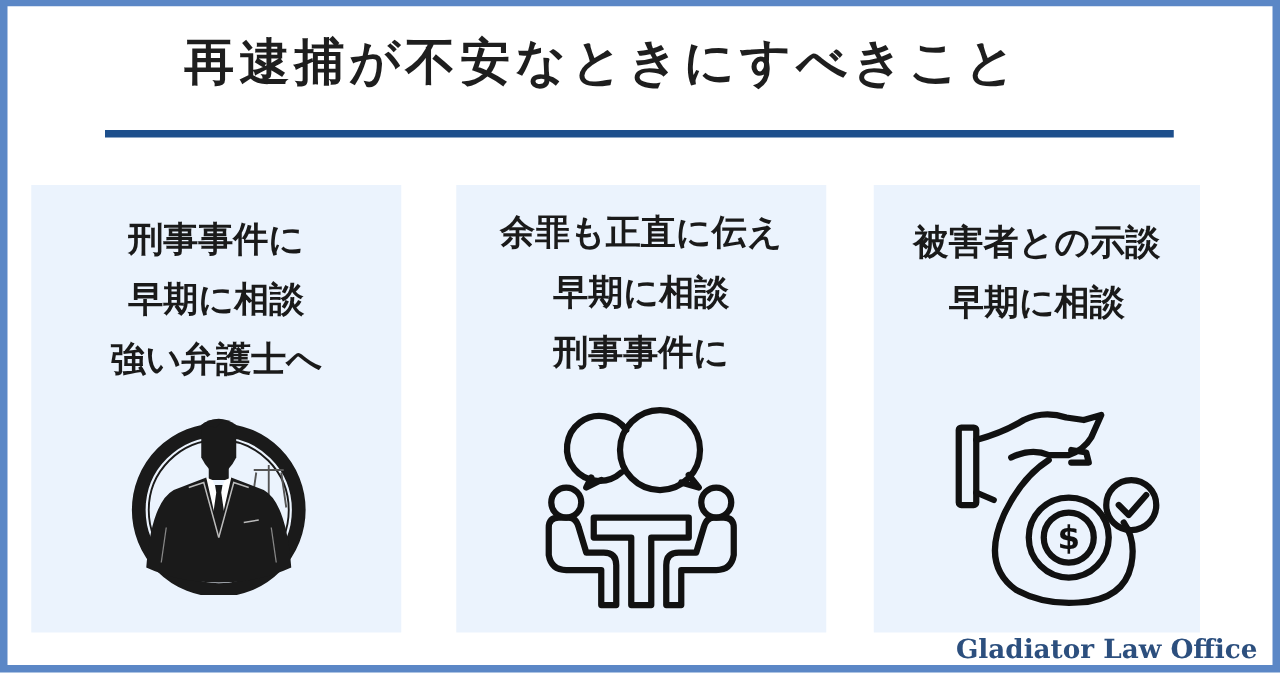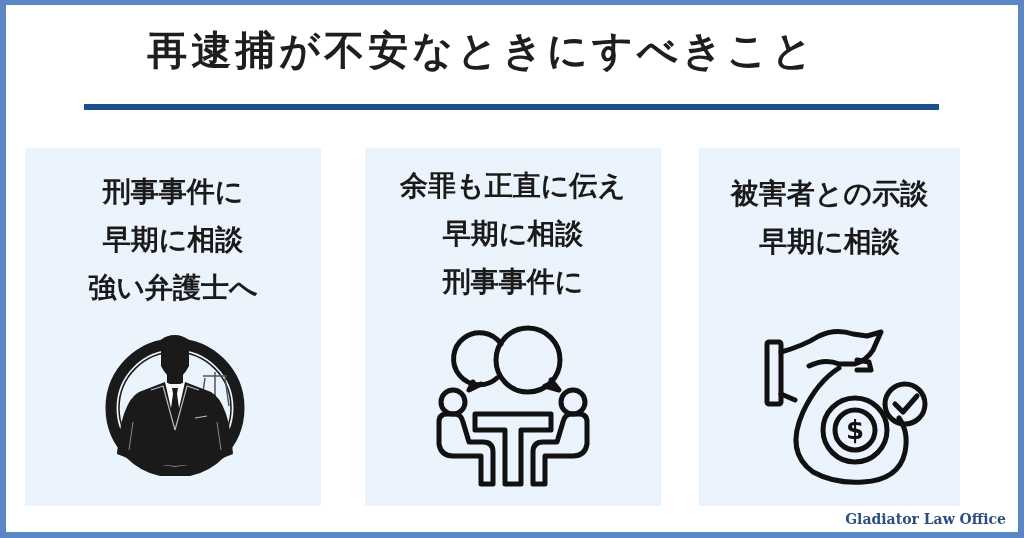--- a/index.html
+++ b/index.html
@@ -56,21 +56,21 @@
   .panel-text span { display: block; white-space: nowrap; }
   .icon { position: absolute; }
   .p1 .icon { left: 78px; top: 178px; width: 144px; height: 150px; }
   .p2 .icon { left: 66px; top: 170px; width: 164px; height: 170px; }
   .p3 .icon { left: 60px; top: 174px; width: 180px; height: 170px; }
   .brand {
     position: absolute;
     right: 18px; bottom: 8px;
     font-family: "DejaVu Serif", "Liberation Serif", serif;
     font-weight: bold;
-    font-size: 14px;
+    font-size: 21px;
     color: #2c4f7e;
     line-height: 22px;
   }
 </style>
 </head>
 <body>
 
 <div class="frame"></div>
 
 <h1 class="title">再逮捕が不安なときにすべきこと</h1>

